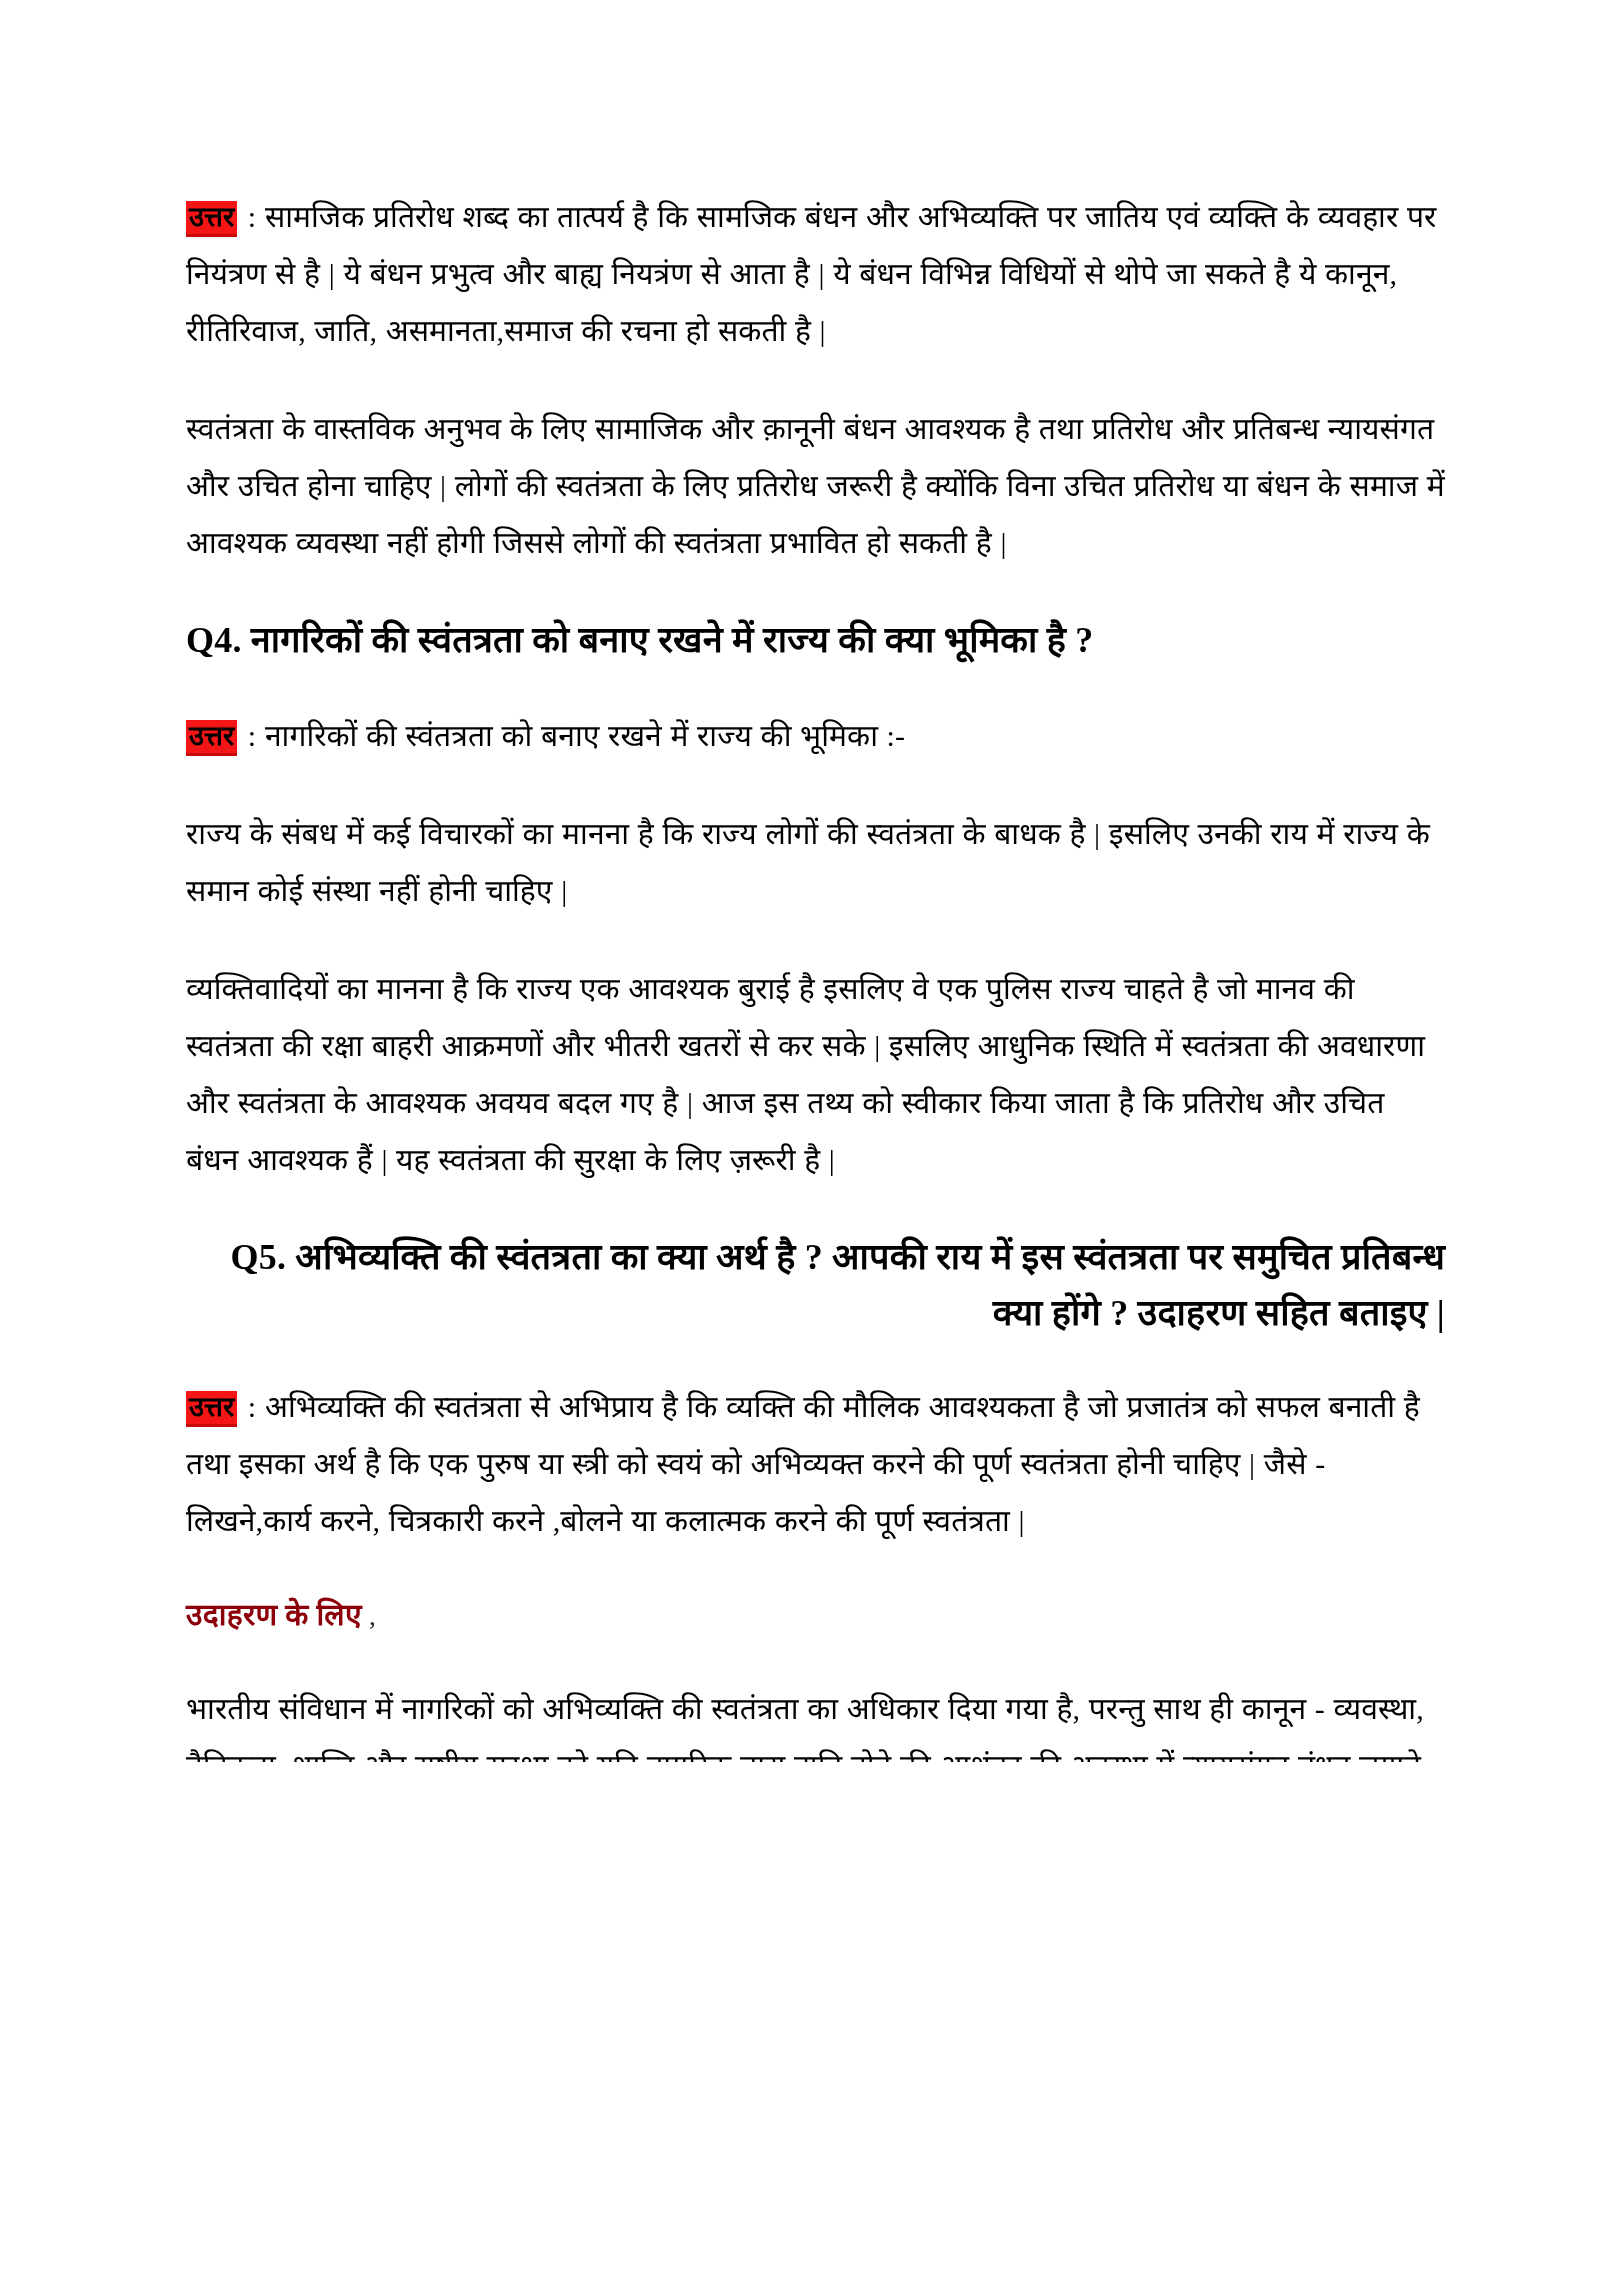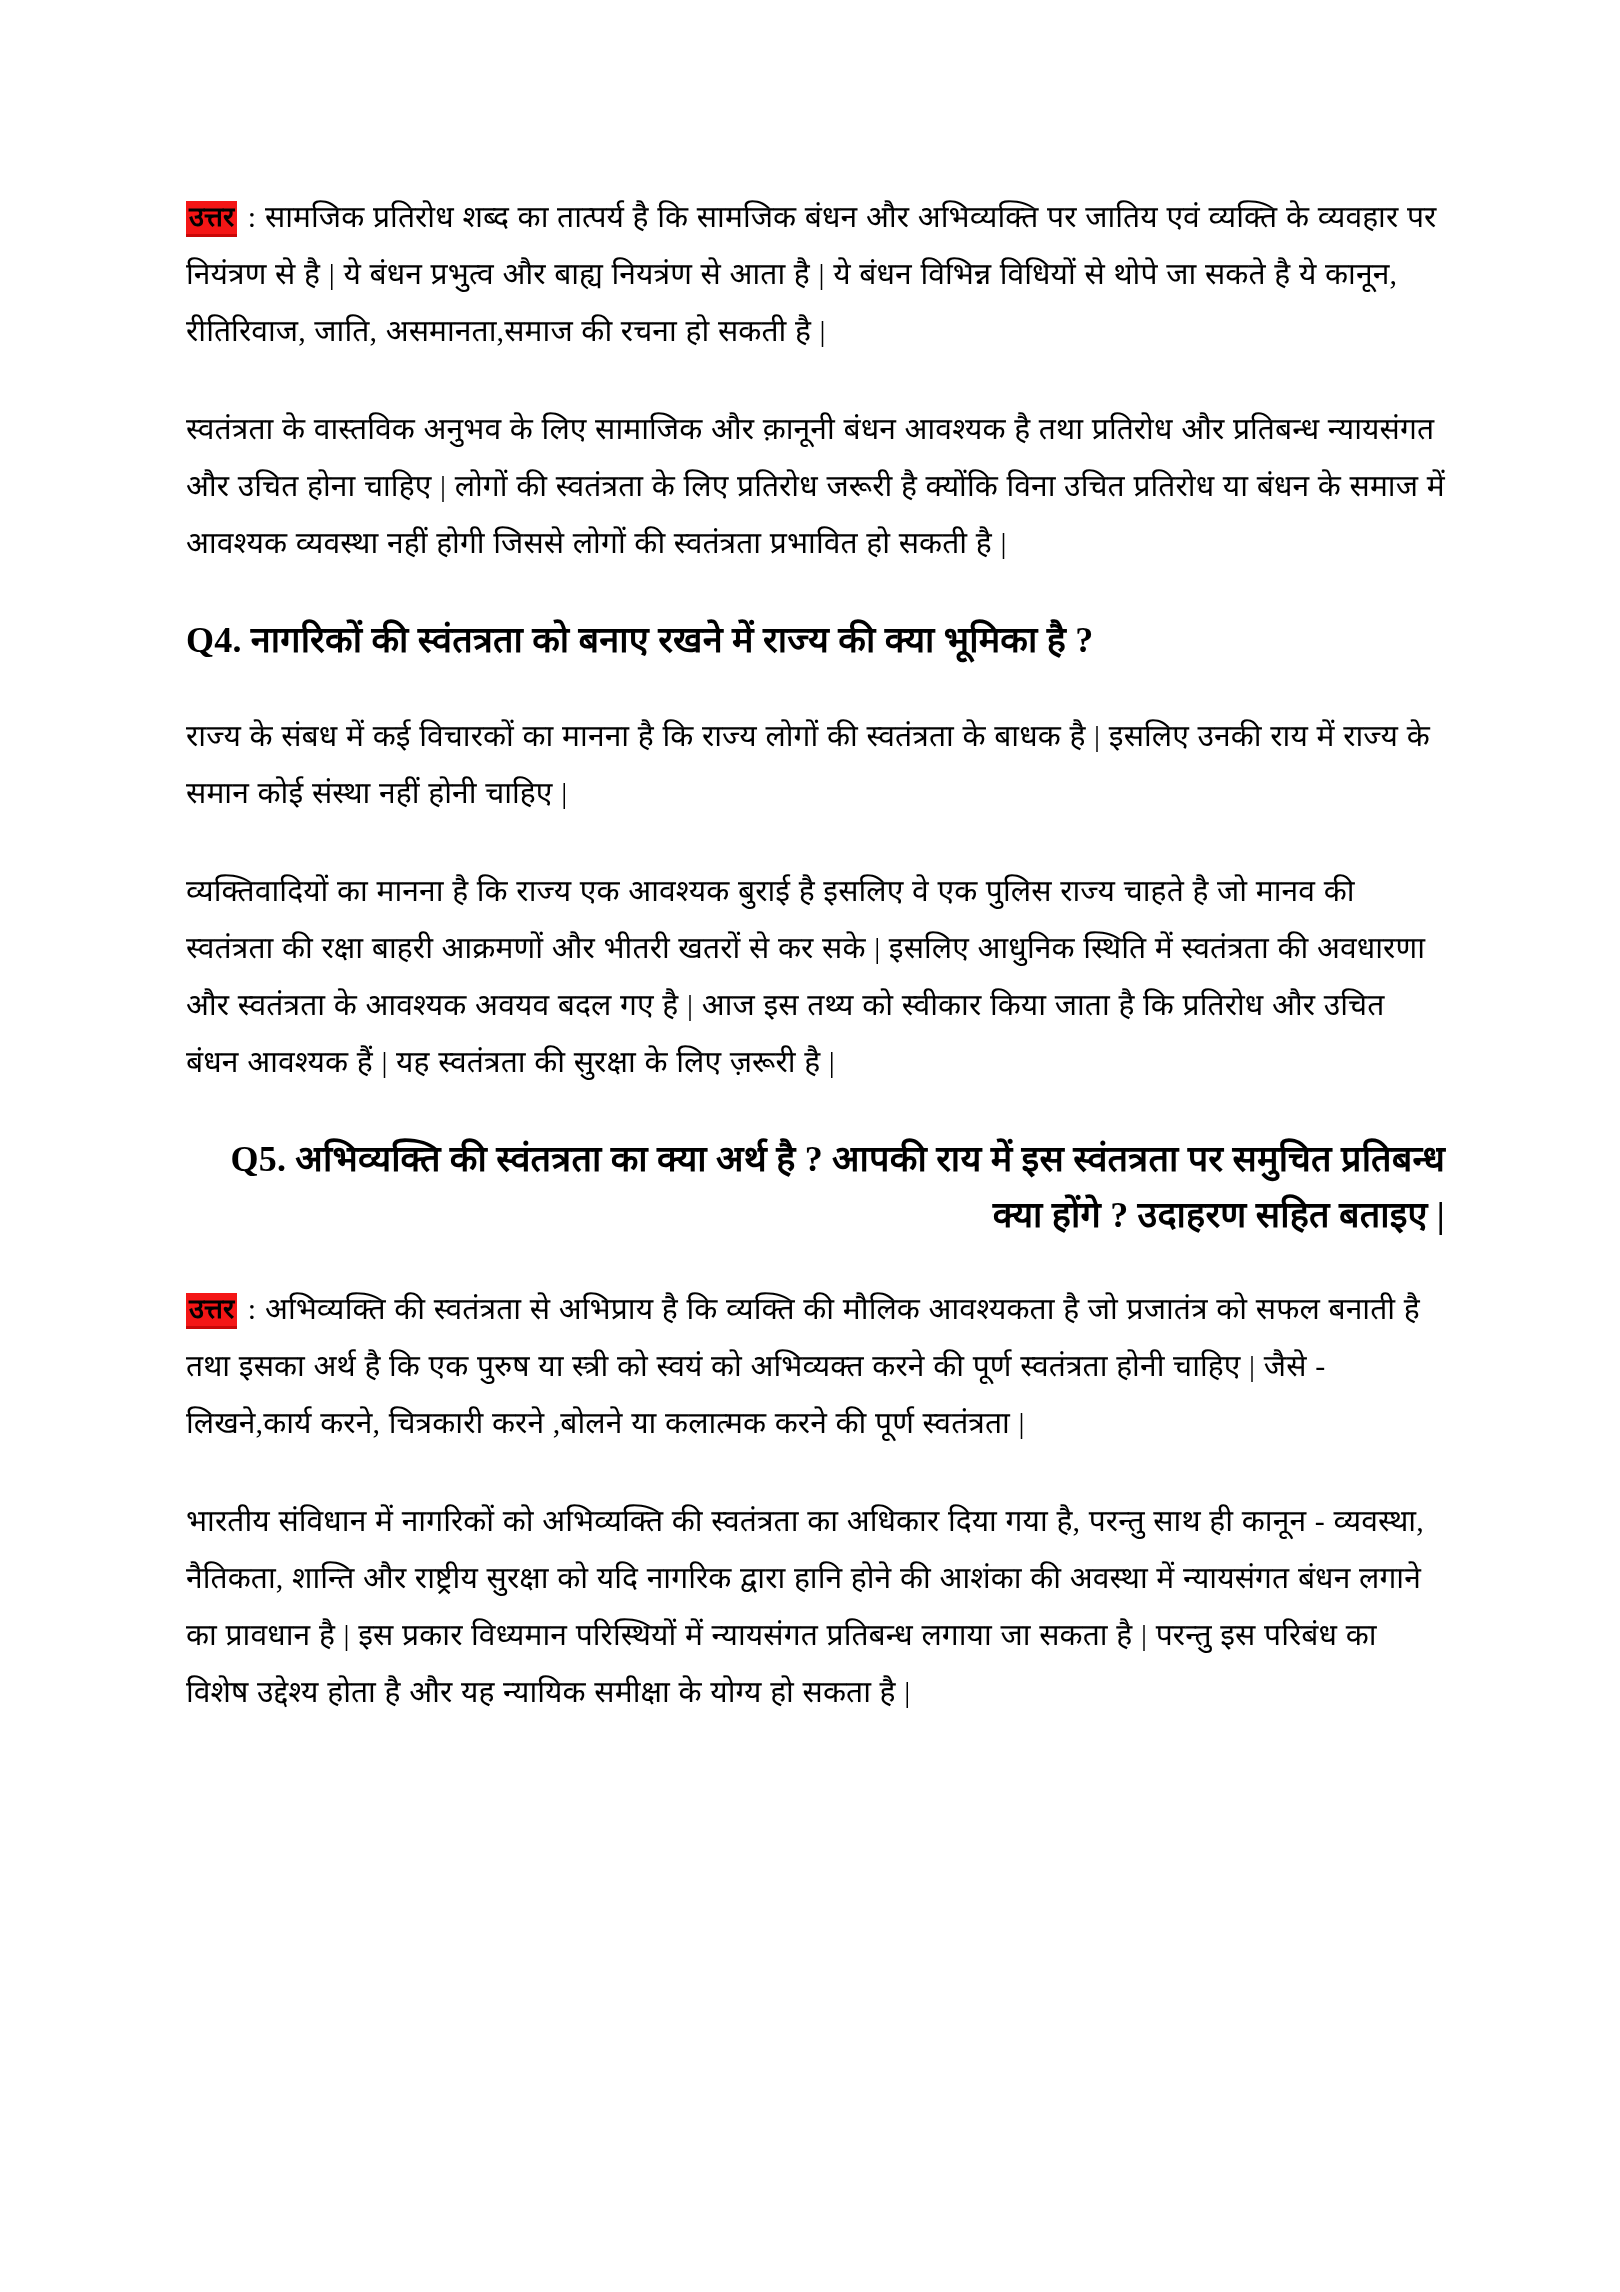--- a/index.html
+++ b/index.html
@@ -97,29 +97,31 @@
 
 <div class="page">
   <div class="content">
 
     <p class="para"><span class="ans-tag">उत्तर</span><span class="ans-colon"> :</span> <span>सामजिक प्रतिरोध शब्द का तात्पर्य है कि सामजिक बंधन और अभिव्यक्ति पर जातिय एवं व्यक्ति के व्यवहार पर नियंत्रण से है | ये बंधन प्रभुत्व और बाह्य नियत्रंण से आता है | ये बंधन विभिन्न विधियों से थोपे जा सकते है ये कानून, रीतिरिवाज, जाति, असमानता,समाज की रचना हो सकती है |</span></p>
 
     <p class="para">स्वतंत्रता के वास्तविक अनुभव के लिए सामाजिक और क़ानूनी बंधन आवश्यक है तथा प्रतिरोध और प्रतिबन्ध न्यायसंगत और उचित होना चाहिए | लोगों की स्वतंत्रता के लिए प्रतिरोध जरूरी है क्योंकि विना उचित प्रतिरोध या बंधन के समाज में आवश्यक व्यवस्था नहीं होगी जिससे लोगों की स्वतंत्रता प्रभावित हो सकती है |</p>
 
     <h2 class="q-heading">Q4. नागरिकों की स्वंतत्रता को बनाए रखने में राज्य की क्या भूमिका है ?</h2>
 
+    <p class="para"><span class="ans-tag">उत्तर</span><span class="ans-colon"> :</span> <span>नागरिकों की स्वंतत्रता को बनाए रखने में राज्य की भूमिका :-</span></p>
 
     <p class="para">राज्य के संबध में कई विचारकों का मानना है कि राज्य लोगों की स्वतंत्रता के बाधक है | इसलिए उनकी राय में राज्य के समान कोई संस्था नहीं होनी चाहिए |</p>
 
     <p class="para">व्यक्तिवादियों का मानना है कि राज्य एक आवश्यक बुराई है इसलिए वे एक पुलिस राज्य चाहते है जो मानव की स्वतंत्रता की रक्षा बाहरी आक्रमणों और भीतरी खतरों से कर सके | इसलिए आधुनिक स्थिति में स्वतंत्रता की अवधारणा और स्वतंत्रता के आवश्यक अवयव बदल गए है | आज इस तथ्य को स्वीकार किया जाता है कि प्रतिरोध और उचित बंधन आवश्यक हैं | यह स्वतंत्रता की सुरक्षा के लिए ज़रूरी है |</p>
 
     <h2 class="q-heading two-line">Q5. अभिव्यक्ति की स्वंतत्रता का क्या अर्थ है ? आपकी राय में इस स्वंतत्रता पर समुचित प्रतिबन्ध क्या होंगे ? उदाहरण सहित बताइए |</h2>
 
     <p class="para"><span class="ans-tag">उत्तर</span><span class="ans-colon"> :</span> <span>अभिव्यक्ति की स्वतंत्रता से अभिप्राय है कि व्यक्ति की मौलिक आवश्यकता है जो प्रजातंत्र को सफल बनाती है तथा इसका अर्थ है कि एक पुरुष या स्त्री को स्वयं को अभिव्यक्त करने की पूर्ण स्वतंत्रता होनी चाहिए | जैसे - लिखने,कार्य करने, चित्रकारी करने ,बोलने या कलात्मक करने की पूर्ण स्वतंत्रता |</span></p>
 
+    <h3 class="heading-darkred"><span>उदाहरण के लिए</span><span class="trail"> ,</span></h3>
 
     <p class="para">भारतीय संविधान में नागरिकों को अभिव्यक्ति की स्वतंत्रता का अधिकार दिया गया है, परन्तु साथ ही कानून - व्यवस्था, नैतिकता, शान्ति और राष्ट्रीय सुरक्षा को यदि नागरिक द्वारा हानि होने की आशंका की अवस्था में न्यायसंगत बंधन लगाने का प्रावधान है | इस प्रकार विध्यमान परिस्थियों में न्यायसंगत प्रतिबन्ध लगाया जा सकता है | परन्तु इस परिबंध का विशेष उद्देश्य होता है और यह न्यायिक समीक्षा के योग्य हो सकता है |</p>
 
 
 
 
     <h2 class="q-heading">Q2. स्वराज का क्या आशय है तथा स्वराज के बारे में गाँधी जी का क्या मानना था?</h2>
 
   </div>
 </div>

